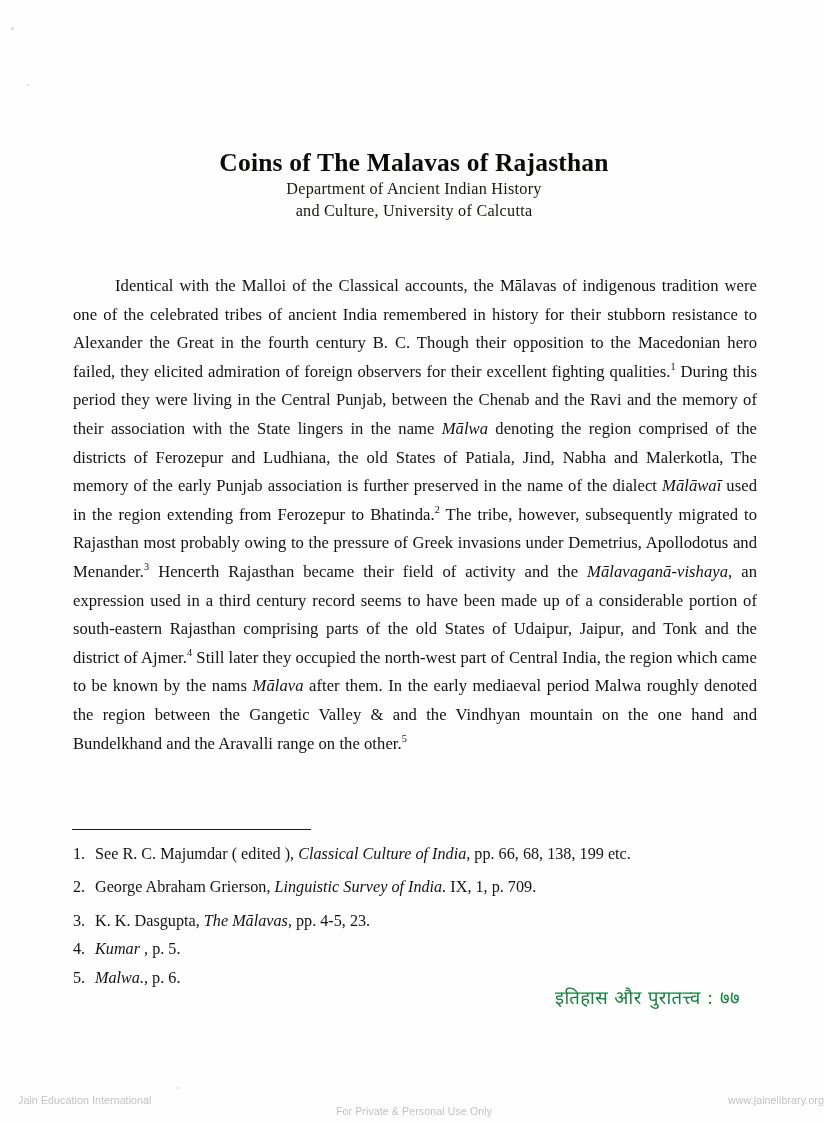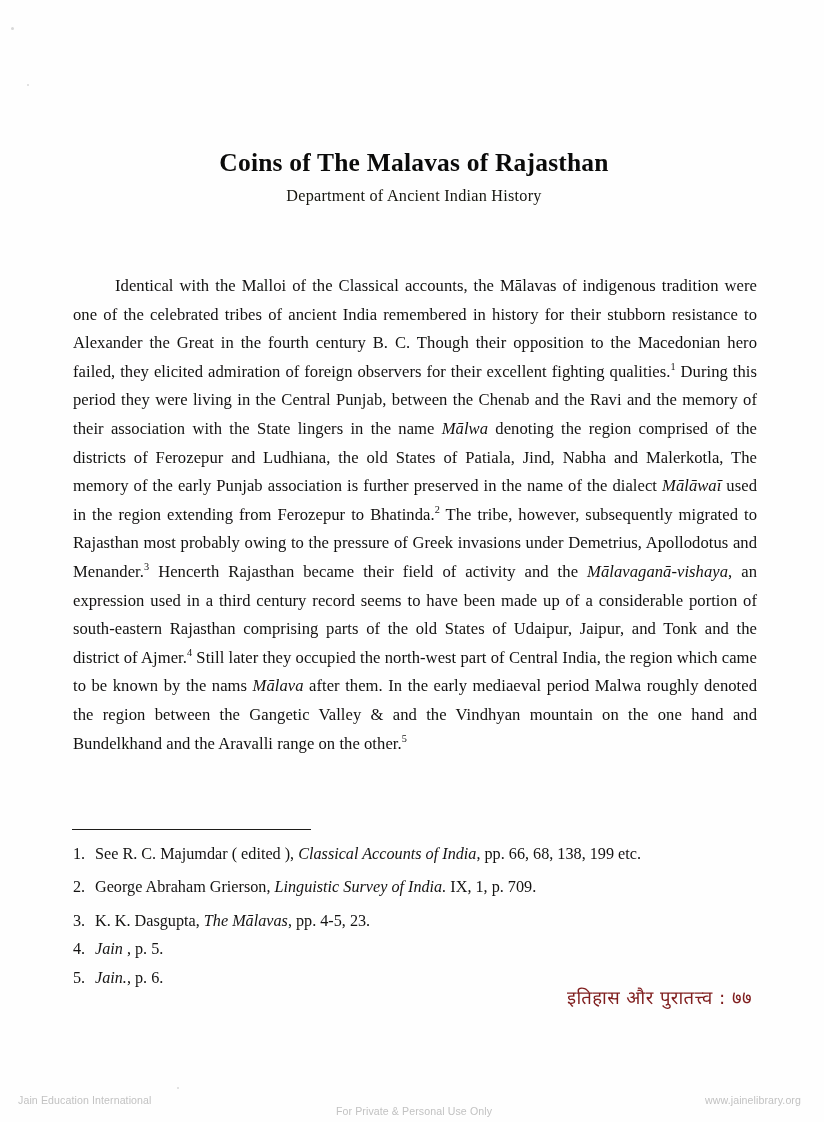--- a/index.html
+++ b/index.html
@@ -35,21 +35,21 @@
   }
   .doc-author {
     font-size: 18.5px;
     font-weight: bold;
     margin: 9px 0 0 0;
     line-height: 1.15;
     color: #111110;
   }
   .doc-affil {
     font-size: 16.2px;
-    margin: 9px 0 0 0;
+    margin: 2px 0 0 0;
     line-height: 1.33;
     letter-spacing: 0.25px;
     color: #17160f;
   }
 
   
   .body-area {
     position: absolute;
     left: 73px;
     top: 272px;
@@ -104,100 +104,101 @@
   .fn-text { flex: 1 1 auto; }
   .fn.spaced { margin-top: 7px; }
   .fn-text.wide {
     text-align: justify;
     padding-right: 6px;
   }
 
   
   .devline {
     position: absolute;
-    right: 72px;
+    right: 84px;
     top: 984px;
     font-size: 18.5px;
     font-family: "DejaVu Sans", sans-serif;
     letter-spacing: 0.4px;
-    color: #7f1d1d;
+    color: #15803d;
     white-space: nowrap;
   }
 
   
   .scan-footer {
     position: absolute;
     left: 0;
     top: 1090px;
     width: 828px;
     height: 20px;
     display: flex;
     align-items: center;
     font-family: "Liberation Sans", sans-serif;
     font-size: 10.6px;
     color: #c2c2c2;
     letter-spacing: 0.1px;
   }
   .sf-left  { position: absolute; left: 18px; }
   .sf-mid   { position: absolute; left: 0; width: 828px; text-align: center; margin-top: 22px; }
-  .sf-right { position: absolute; right: 27px; }
+  .sf-right { position: absolute; right: 4px; }
 
   
   .speck { position: absolute; background: #d8d8d8; border-radius: 50%; }
 </style>
 </head>
 <body>
 
 <div class="page">
 
   <div class="speck" style="left:11px;top:27px;width:3px;height:3px;"></div>
   <div class="speck" style="left:27px;top:84px;width:2px;height:2px;"></div>
   <div class="speck" style="left:177px;top:1087px;width:2px;height:2px;"></div>
 
   <div class="titleblock">
     <h1 class="doc-title">Coins of The Malavas of Rajasthan</h1>
     <div class="doc-affil">
       <span>Department of Ancient Indian History</span><br>
+      <span>and Culture, University of Calcutta</span>
     </div>
   </div>
 
   <div class="body-area">
 
     <p class="para"><span class="ind"></span>Identical with the Malloi of the Classical accounts, the Mālavas of indigenous tradition were one of the celebrated tribes of ancient India remembered in history for their stubborn resistance to Alexander the Great in the fourth century B. C. Though their opposition to the Macedonian hero failed, they elicited admiration of foreign observers for their excellent fighting qualities.<sup>1</sup> During this period they were living in the Central Punjab, between the Chenab and the Ravi and the memory of their association with the State lingers in the name <i>Mālwa</i> denoting the region comprised of the districts of Ferozepur and Ludhiana, the old States of Patiala, Jind, Nabha and Malerkotla, The memory of the early Punjab association is further preserved in the name of the dialect <i>Mālāwaī</i> used in the region extending from Ferozepur to Bhatinda.<sup>2</sup> The tribe, however, subsequently migrated to Rajasthan most probably owing to the pressure of Greek invasions under Demetrius, Apollodotus and Menander.<sup>3</sup> Hencerth Rajasthan became their field of activity and the <i>Mālavaganā-vishaya</i>, an expression used in a third century record seems to have been made up of a considerable portion of south-eastern Rajasthan comprising parts of the old States of Udaipur, Jaipur, and Tonk and the district of Ajmer.<sup>4</sup> Still later they occupied the north-west part of Central India, the region which came to be known by the nams <i>Mālava</i> after them. In the early mediaeval period Malwa roughly denoted the region between the Gangetic Valley &amp; and the Vindhyan mountain on the one hand and Bundelkhand and the Aravalli range on the other.<sup>5</sup></p>
 
 
   </div>
 
   <div class="fn-rule"></div>
 
   <div class="footnotes">
 
     <div class="fn">
       <span class="fn-num">1.</span>
-      <span class="fn-text wide">See R. C. Majumdar ( edited ), <i>Classical Accounts of India</i>, pp. 66, 68, 138, 199 etc.</span>
+      <span class="fn-text wide">See R. C. Majumdar ( edited ), <i>Classical Culture of India</i>, pp. 66, 68, 138, 199 etc.</span>
     </div>
 
     <div class="fn spaced">
       <span class="fn-num">2.</span>
       <span class="fn-text">George Abraham Grierson, <i>Linguistic Survey of India.</i> IX, 1, p. 709.</span>
     </div>
 
     <div class="fn spaced">
       <span class="fn-num">3.</span>
       <span class="fn-text">K. K. Dasgupta, <i>The Mālavas</i>, pp. 4-5, 23.</span>
     </div>
 
     <div class="fn">
       <span class="fn-num">4.</span>
-      <span class="fn-text"><i>Jain</i> , p. 5.</span>
+      <span class="fn-text"><i>Kumar</i> , p. 5.</span>
     </div>
 
     <div class="fn">
       <span class="fn-num">5.</span>
-      <span class="fn-text"><i>Jain.</i>, p. 6.</span>
+      <span class="fn-text"><i>Malwa.</i>, p. 6.</span>
     </div>
 
   </div>
 
   <div class="devline">इतिहास और पुरातत्त्व : ७७</div>
 
   <div class="scan-footer">
     <span class="sf-left">Jain Education International</span>
     <span class="sf-mid">For Private &amp; Personal Use Only</span>
     <span class="sf-right">www.jainelibrary.org</span>

